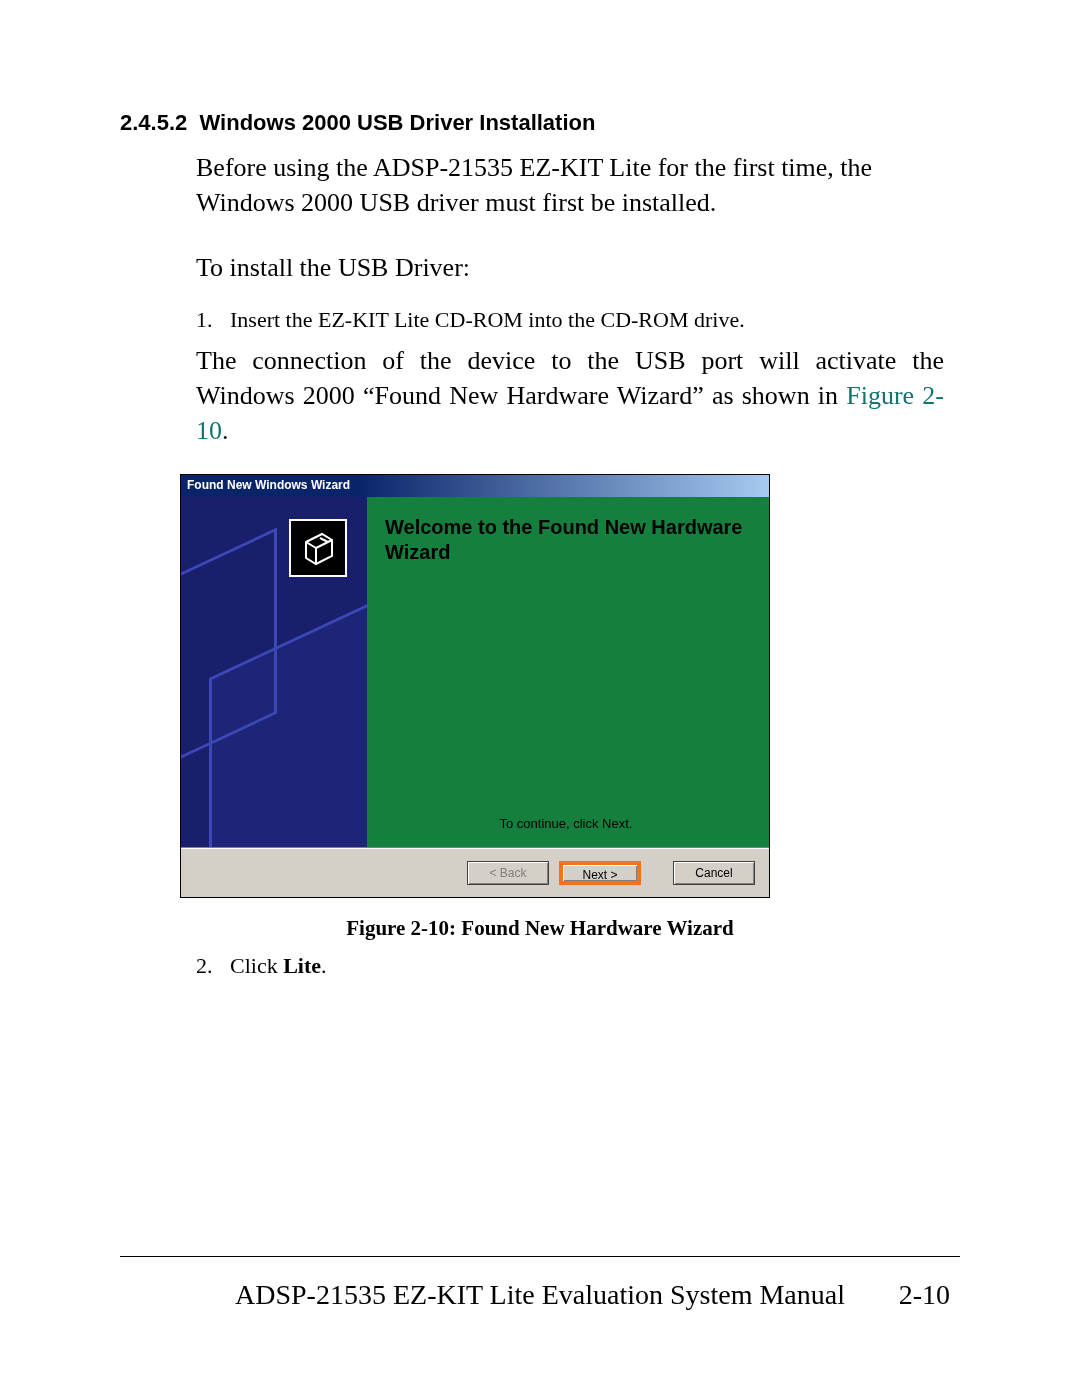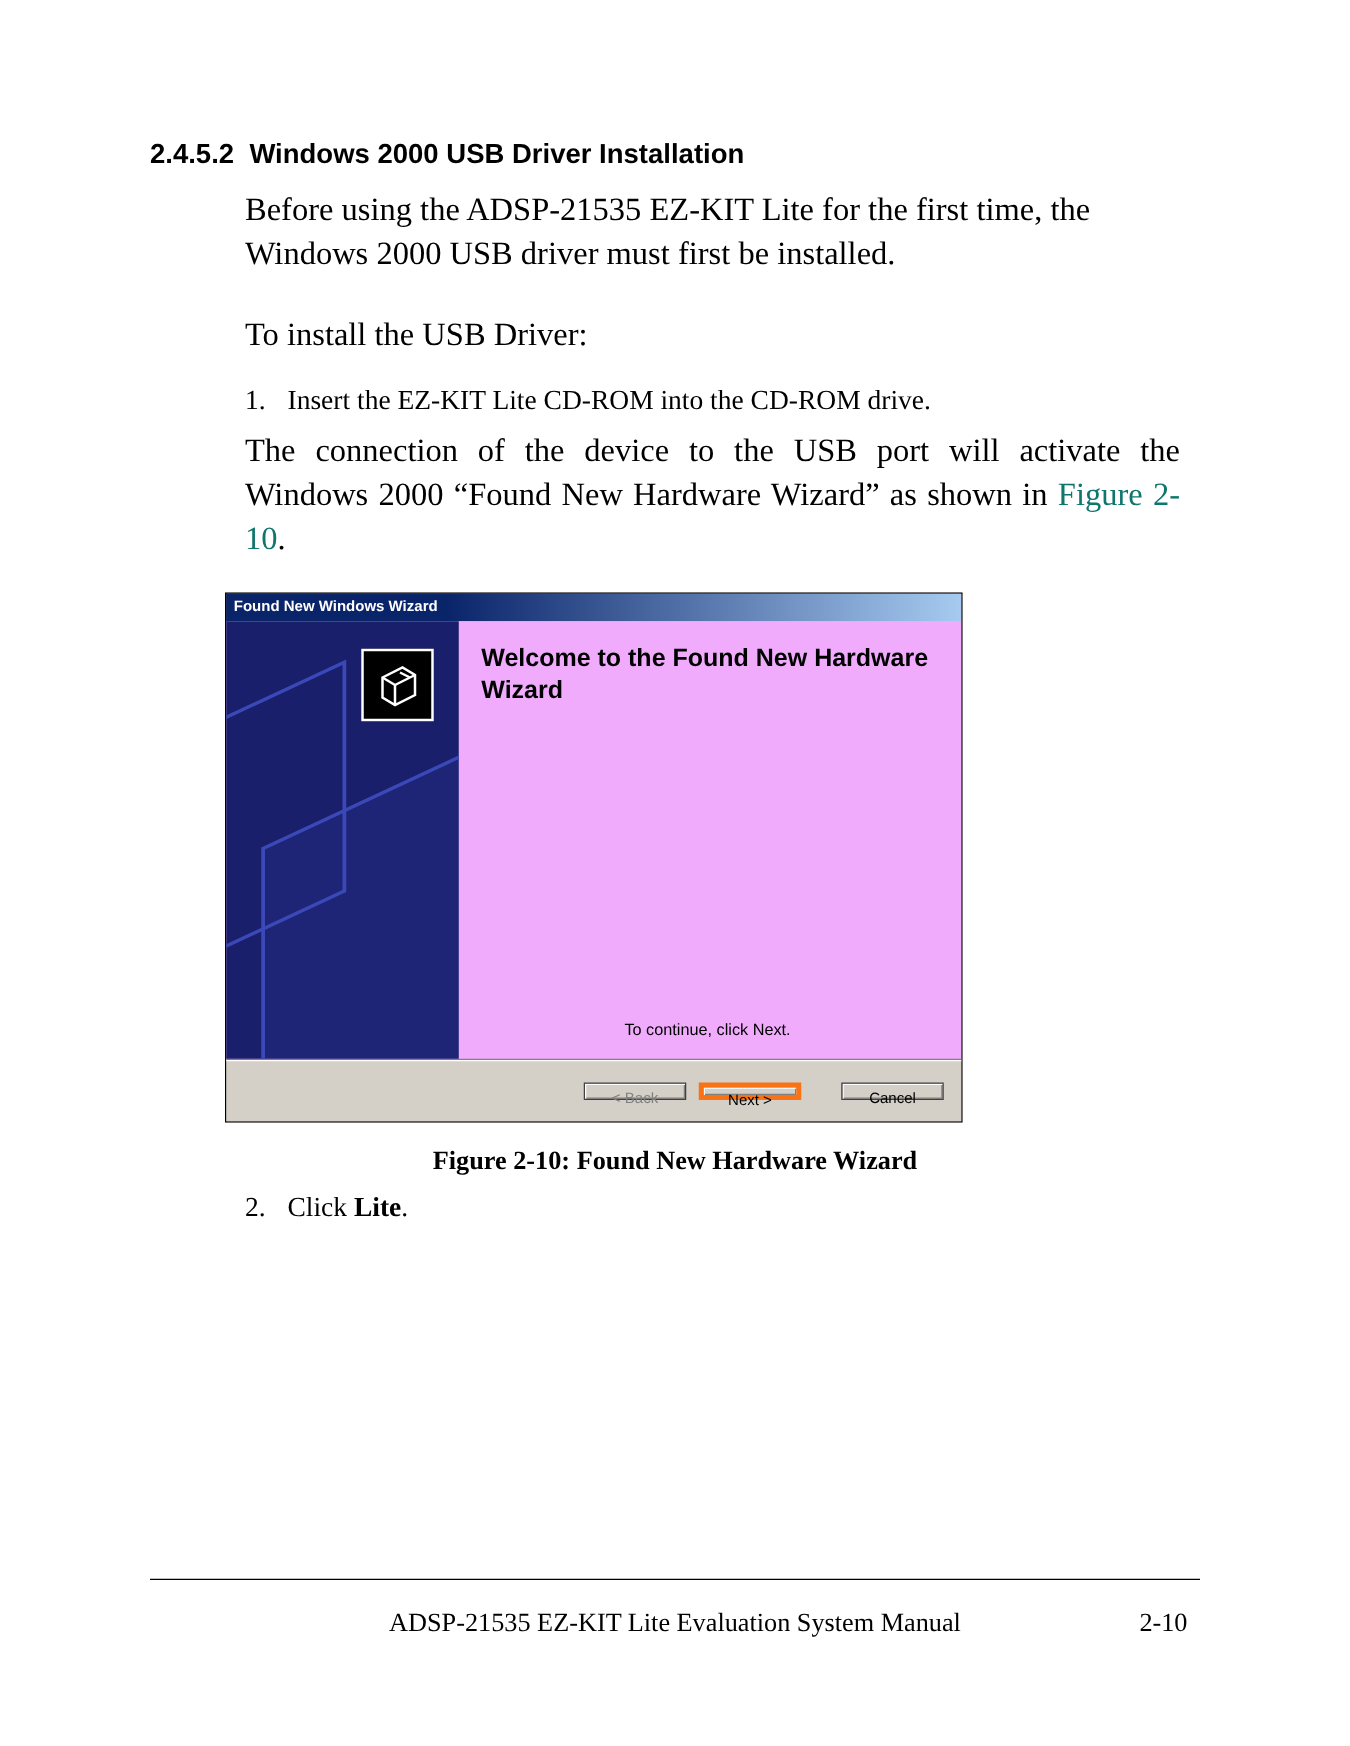--- a/index.html
+++ b/index.html
@@ -69,21 +69,21 @@
     height: 22px;
     background: linear-gradient(to right, #0a246a 0%, #0a246a 30%, #a6caf0 100%);
     color: #fff;
     font-weight: bold;
     font-size: 12px;
     padding: 3px 6px 0 6px;
     box-sizing: border-box;
   }
   .wiz-body {
     display: flex;
-    background: #f0abfc;
+    background: #15803d;
     height: 350px;
     border-bottom: 1px solid #808080;
   }
   .wiz-side {
     width: 186px;
     background: #1a1f6b;
     position: relative;
     overflow: hidden;
     flex: none;
   }
@@ -146,21 +146,21 @@
     background: #d4d0c8;
     display: flex;
     align-items: center;
     justify-content: flex-end;
     gap: 10px;
     padding-right: 14px;
     border-top: 1px solid #fff;
   }
   .win-btn {
     width: 82px;
-    height: 14px;
+    height: 24px;
     font-family: Tahoma, Arial, sans-serif;
     font-size: 12px;
     background: #d4d0c8;
     border: 1px solid #404040;
     box-shadow: inset 1px 1px 0 #fff, inset -1px -1px 0 #808080;
     text-align: center;
     line-height: 22px;
     box-sizing: border-box;
   }
   .win-btn.disabled {
@@ -190,21 +190,21 @@
   }
   .footer-rule {
     border: none;
     border-top: 1px solid #000;
     margin: 0 0 22px 0;
   }
   .footer-row {
     display: flex;
     justify-content: space-between;
     align-items: baseline;
-    font-size: 21px;
+    font-size: 28px;
     padding: 0 10px;
   }
   .footer-title { text-align: center; flex: 1; }
   .footer-page { width: 70px; text-align: right; }
   .footer-spacer { width: 70px; }
 </style>
 </head>
 <body>
 
 <div class="page">

